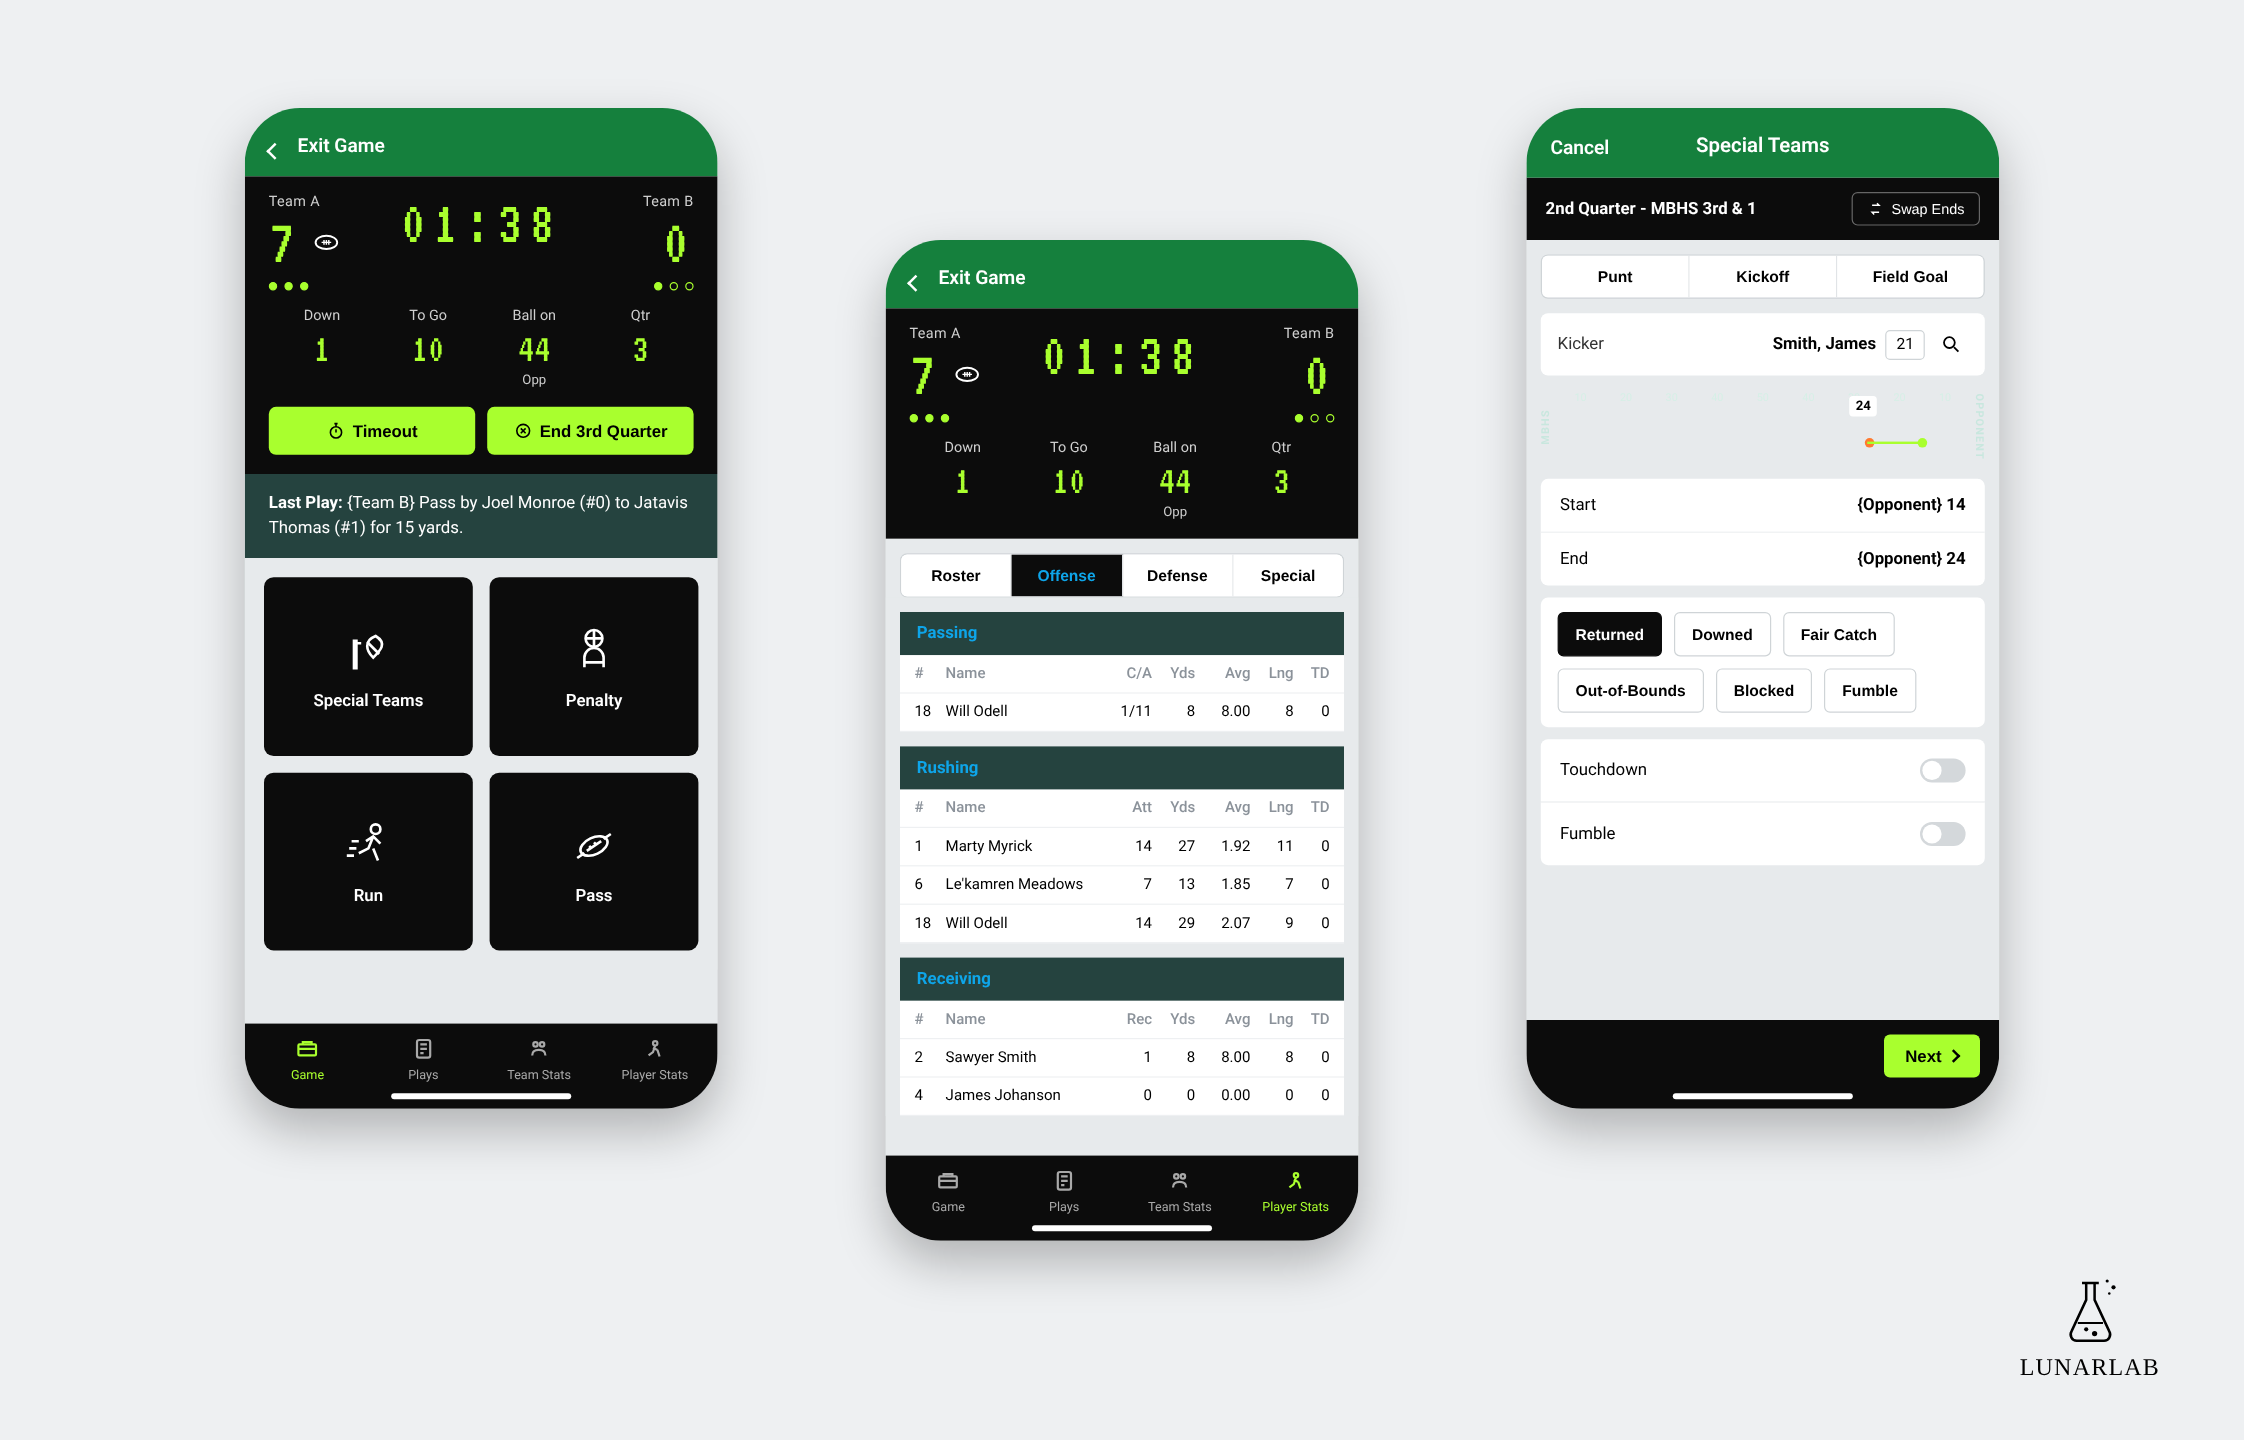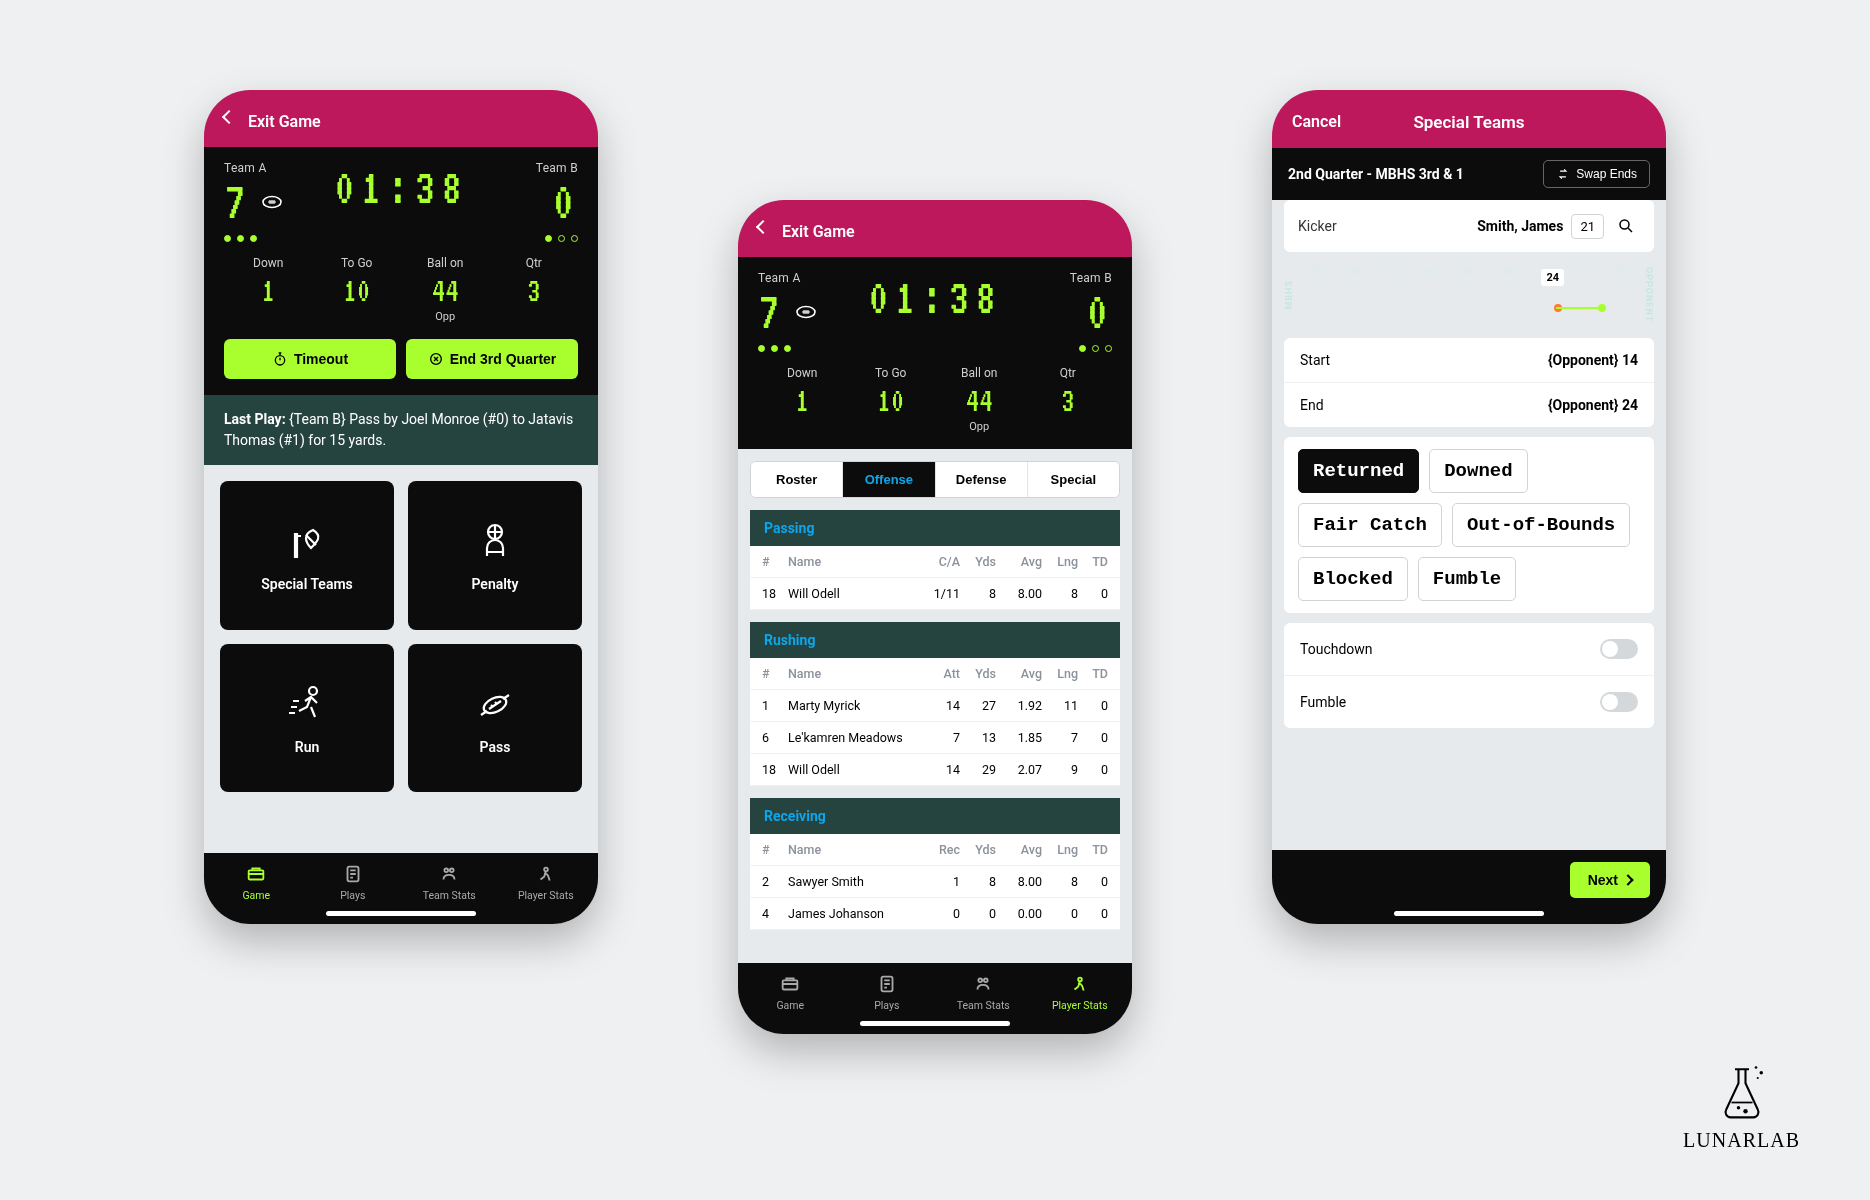--- a/index.html
+++ b/index.html
@@ -40,25 +40,25 @@
     left: 50%;
     transform: translateX(-50%);
     width: 150px;
     height: 5px;
     border-radius: 5px;
     background: #fff;
   }
 
   
   .topbar {
-    background: #be185d;
+    background: #15803d;
     color: #fff;
     padding: 22px 20px 16px;
     display: flex;
-    align-items: flex-start;
+    align-items: flex-end;
     gap: 10px;
     font-weight: 600;
   }
   .topbar.center { justify-content: center; position: relative; }
   .topbar .left-btn { position: absolute; left: 20px; font-weight: 600; }
   .arrow-left {
     display: inline-block;
     width: 10px; height: 10px;
     border-left: 2px solid #fff;
     border-bottom: 2px solid #fff;
@@ -377,25 +377,24 @@
     font-size: 14px;
     border-bottom: 1px solid #eef0f2;
   }
   .kv:last-child { border-bottom: none; }
   .kv .v { font-weight: 700; }
   .chips { padding: 12px 14px; display: flex; flex-wrap: wrap; gap: 10px; }
   .chip {
     border: 1px solid #cfd4d7;
     border-radius: 5px;
     padding: 10px 14px;
-    font-size: 19px;
+    font-size: 13px;
     font-weight: 600;
     background: #fff;
     cursor: pointer;
-    font-family: Liberation Mono, monospace;
   }
   .chip.active { background: #0c0c0c; color: #fff; border-color: #0c0c0c; }
   .outcome-head { padding: 14px 14px 0; font-size: 14px; color: #333; }
   .toggle-row {
     display: flex;
     justify-content: space-between;
     align-items: center;
     padding: 16px 16px;
     font-size: 14px;
     border-top: 1px solid #eef0f2;
@@ -805,20 +804,25 @@
   </div>
   <div class="c-subhead">
     <span>2nd Quarter - MBHS 3rd &amp; 1</span>
     <button class="swap-btn">
       <svg class="swap-icn" viewBox="0 0 24 24">
             <path d="M7 7h10l-3-3M17 17H7l3 3"></path>
           </svg>
       <span>Swap Ends</span>
     </button>
   </div>
+  <div class="pill-row">
+    <button>Punt</button>
+    <button>Kickoff</button>
+    <button>Field Goal</button>
+  </div>
   <div class="card">
     <div class="kicker-row">
       <span class="lbl">Kicker</span>
       <span class="name">Smith, James</span>
       <span class="num-box">21</span>
       <button class="search-btn">
         <svg class="search-icn" viewBox="0 0 24 24">
               <circle cx="10" cy="10" r="6"></circle>
               <path d="M15 15l5 5"></path>
             </svg>

